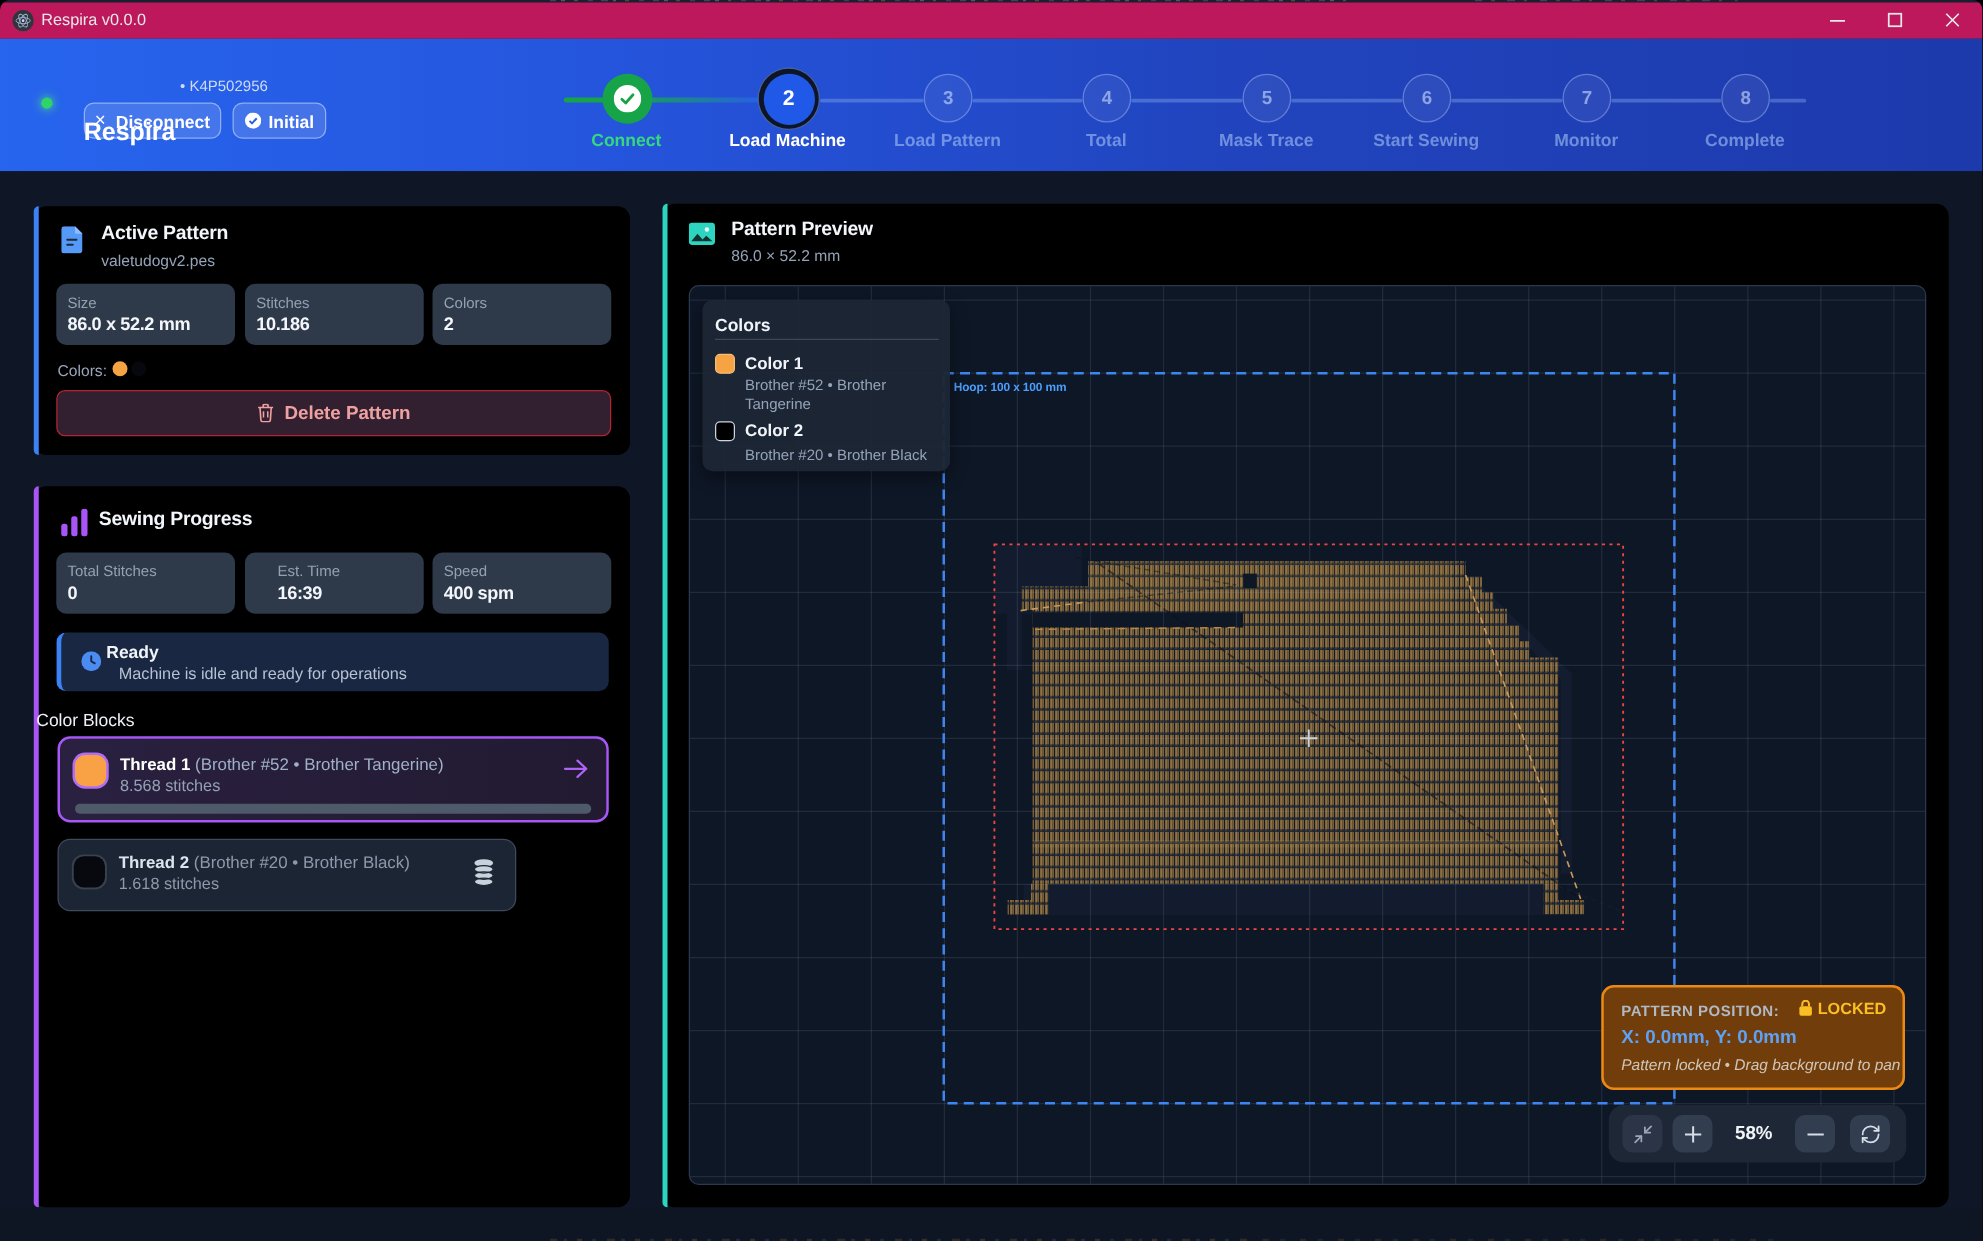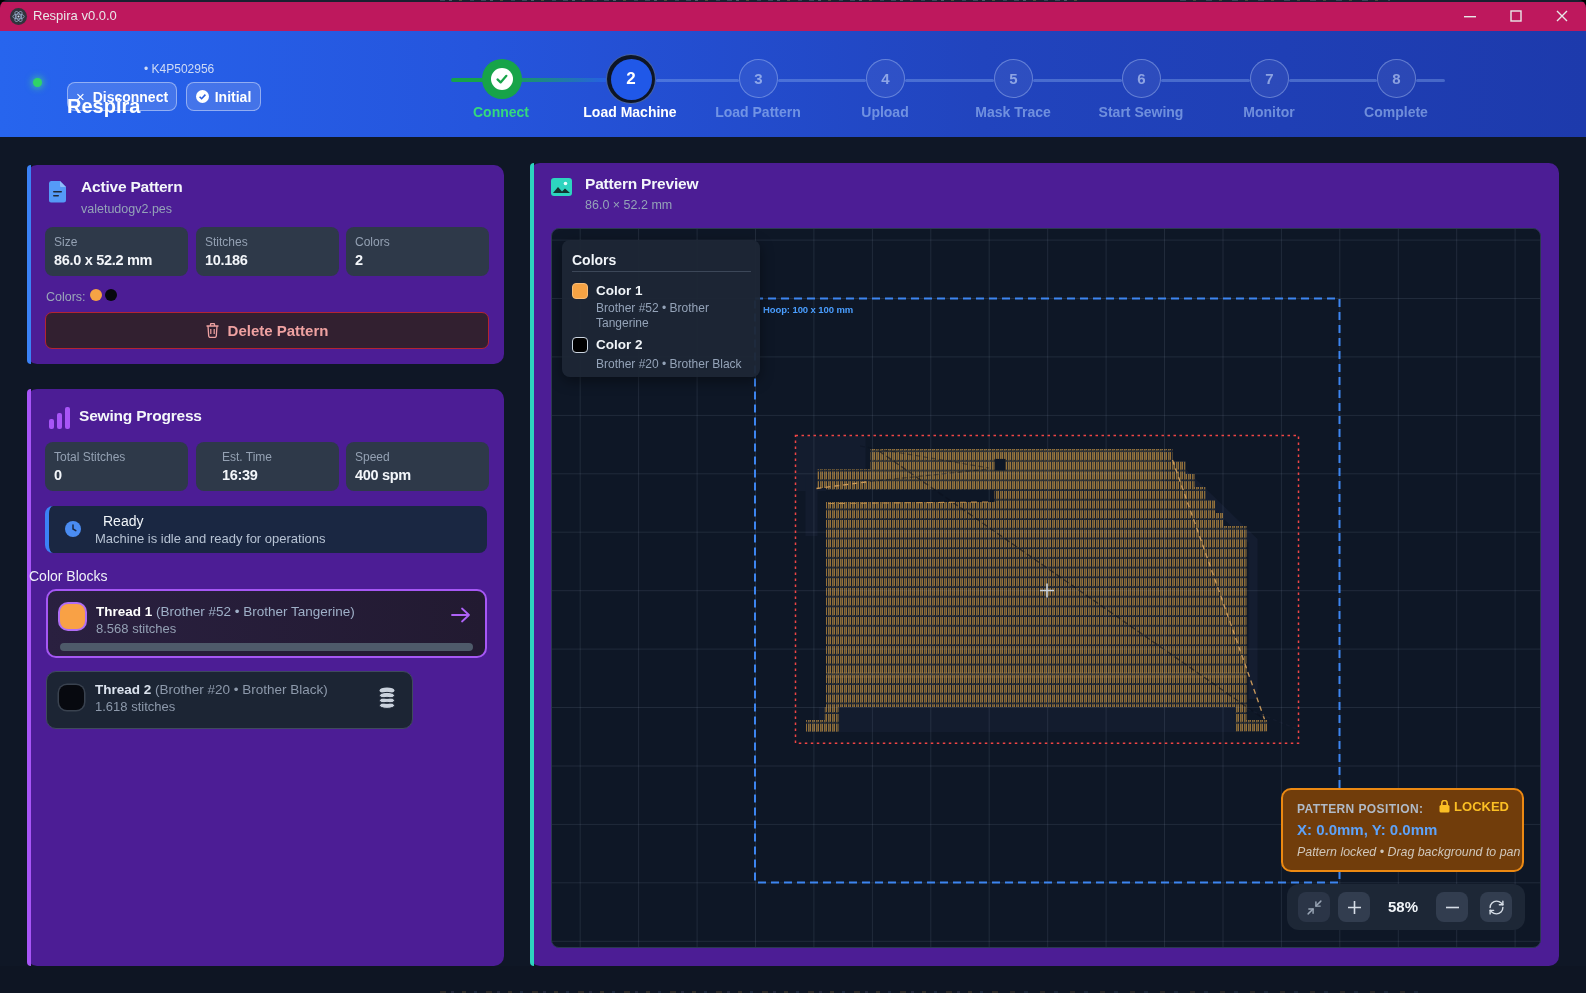--- a/index.html
+++ b/index.html
@@ -26,21 +26,21 @@
   border:1px solid rgba(255,255,255,0.42); background:rgba(255,255,255,0.14);
   color:#fff; font-size:14px; font-weight:bold; display:flex; align-items:center; justify-content:center; }
 #btnDisc { left:67px; width:110px; }
 #btnInit { left:186px; width:75px; }
 
 .sline { position:absolute; height:4px; top:47px; border-radius:2px; }
 .step { position:absolute; top:28px; border-radius:50%; display:flex; align-items:center; justify-content:center; }
 .slabel { position:absolute; top:73px; width:140px; text-align:center; font-size:14px; font-weight:bold; }
 
 #main { position:absolute; left:0; top:137px; width:1586px; height:856px; background:#0f1726; }
-.card { position:absolute; background:#4c1d95; border-radius:10px; }
+.card { position:absolute; background:#000000; border-radius:10px; }
 .cbar { position:absolute; left:0; top:0; bottom:0; width:4px; border-radius:10px 0 0 10px; }
 #card1 { left:27px; top:28px; width:477px; height:199px; }
 #card2 { left:27px; top:252px; width:477px; height:577px; }
 #card3 { left:530px; top:26px; width:1029px; height:803px; }
 .ctitle { position:absolute; font-size:15.5px; font-weight:bold; color:#f3f6fa; letter-spacing:-0.2px; }
 .csub { position:absolute; font-size:12.5px; color:#94a3b8; }
 .statbox { position:absolute; width:143px; height:49px; background:#2e3949; border-radius:8px; padding:8px 0 0 9px; }
 .statbox .lb { font-size:12px; color:#94a1b3; }
 .statbox .vl { font-size:14.5px; font-weight:bold; color:#f3f6fa; margin-top:3px; letter-spacing:-0.3px; }
 
@@ -130,21 +130,21 @@
     <div class="step stepn" style="left:1250px;">7</div>
     <div class="step stepn" style="left:1377px;">8</div>
     <style>
       .stepn { width:39px; height:39px; background:rgba(255,255,255,0.06);
         border:1.5px solid rgba(190,210,250,0.38); color:rgba(205,222,252,0.6);
         font-size:15px; font-weight:bold; }
     </style>
     <div class="slabel" style="left:431px;color:#35d97d;">Connect</div>
     <div class="slabel" style="left:560px;color:#fff;">Load Machine</div>
     <div class="slabel" style="left:688px;color:rgba(165,195,245,0.6);">Load Pattern</div>
-    <div class="slabel" style="left:815px;color:rgba(165,195,245,0.6);">Upload</div>
+    <div class="slabel" style="left:815px;color:rgba(165,195,245,0.6);">Total</div>
     <div class="slabel" style="left:943px;color:rgba(165,195,245,0.6);">Mask Trace</div>
     <div class="slabel" style="left:1071px;color:rgba(165,195,245,0.6);">Start Sewing</div>
     <div class="slabel" style="left:1199px;color:rgba(165,195,245,0.6);">Monitor</div>
     <div class="slabel" style="left:1326px;color:rgba(165,195,245,0.6);">Complete</div>
   </div>
   <div id="main">
     <div class="card" id="card1">
       <div class="cbar" style="background:#3b82f6;"></div>
       <svg style="position:absolute;left:22px;top:16px;" width="17" height="22" viewBox="0 0 17 22">
         <path d="M2 0 h9 l6 6 v13 a2.5 2.5 0 0 1 -2.5 2.5 h-12.5 a2 2 0 0 1 -2 -2 v-17 a2.5 2.5 0 0 1 2 -2.5 z" fill="#559af7"></path>
@@ -194,21 +194,21 @@
         </div>
       <div class="statbox" style="left:319px;top:53px;">
           <div class="lb">Speed</div>
           <div class="vl">400 spm</div>
         </div>
       <div style="position:absolute;left:18px;top:117px;width:442px;height:47px;background:#1a2742;border-left:4px solid #3b82f6;border-radius:8px;">
         <svg style="position:absolute;left:16px;top:15px;" width="16" height="16" viewBox="0 0 17 17">
           <circle cx="8.5" cy="8.5" r="8.5" fill="#4a8cf2"></circle>
           <path d="M8.5 4.2 v4.3 l3 1.8" stroke="#1a2742" stroke-width="1.6" fill="none" stroke-linecap="round"></path>
         </svg>
-        <div style="position:absolute;left:54px;top:7px;font-size:14px;font-weight:normal;color:#f1f5f9;">Ready</div>
+        <div style="position:absolute;left:36px;top:7px;font-size:14px;font-weight:bold;color:#f1f5f9;">Ready</div>
         <div style="position:absolute;left:46px;top:25px;font-size:13px;color:#b6c2d3;">Machine is idle and ready for operations</div>
       </div>
       <div style="position:absolute;left:2px;top:179px;font-size:14px;font-weight:normal;color:#eef2f7;">Color Blocks</div>
       <div style="position:absolute;left:19px;top:200px;width:441px;height:69px;border:2px solid #a657f5;border-radius:10px;background:linear-gradient(90deg,#2a2040,#221a31);">
         <div style="position:absolute;left:12px;top:13px;width:25px;height:25px;border-radius:8px;background:#f9a145;box-shadow:0 0 0 2px #b06df5;"></div>
         <div style="position:absolute;left:48px;top:13px;font-size:13.5px;color:#9fb0c8;"><b style="color:#fff;">Thread 1</b> (Brother #52 • Brother Tangerine)</div>
         <div style="position:absolute;left:48px;top:30px;font-size:13px;color:#94a1b4;">8.568 stitches</div>
         <svg style="position:absolute;right:14px;top:15px;" width="20" height="18" viewBox="0 0 20 18">
             <path d="M1 9 h17 M11 2.5 l7 6.5 l-7 6.5" stroke="#ae62f7" stroke-width="1.8" fill="none" stroke-linecap="round" stroke-linejoin="round"></path>
           </svg>

